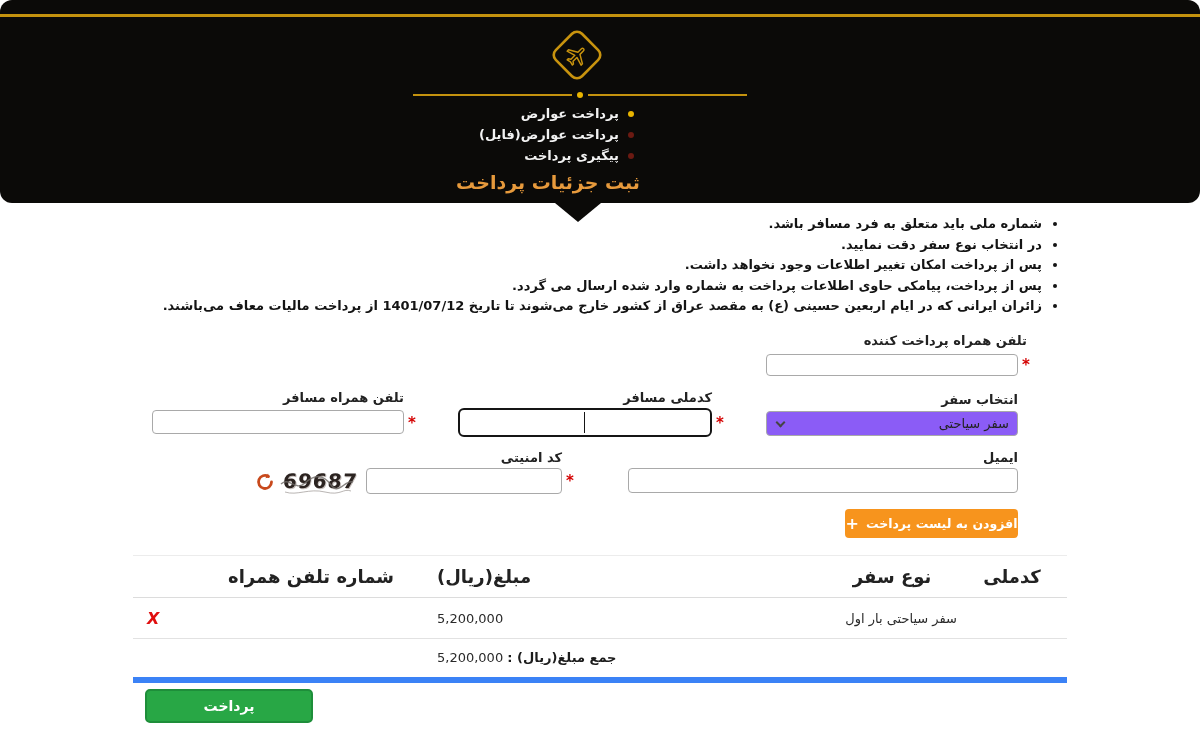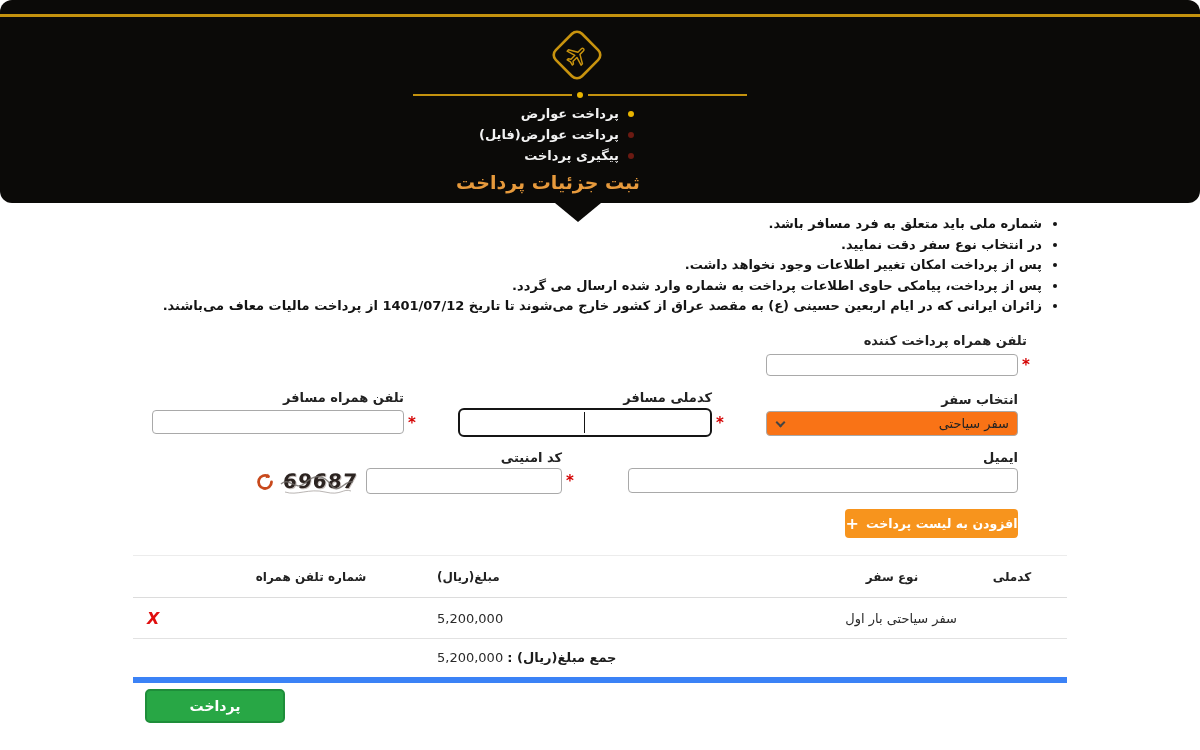--- a/index.html
+++ b/index.html
@@ -28,53 +28,53 @@
   .notices li { font-size:13px; font-weight:bold; color:#141414; line-height:20.5px; white-space:nowrap; }
 
   
   .flabel { position:absolute; font-size:13px; font-weight:bold; color:#222; white-space:nowrap; }
   .finput { position:absolute; border:1px solid #a9a9a9; border-radius:4px; background:#fff; font-family:inherit; }
   .req { position:absolute; color:#d40000; font-size:15px; font-weight:bold; }
 
   .nid-input { position:absolute; border:2px solid #151515; border-radius:6px; background:#fff; }
   .nid-input .caret { position:absolute; top:2px; bottom:2px; right:50%; width:1px; background:#151515; }
 
-  .select-box { position:absolute; border:1px solid #a9a9a9; border-radius:4px; background:#f97316;
+  .select-box { position:absolute; border:1px solid #a9a9a9; border-radius:4px; background:#8b5cf6;
                 display:flex; align-items:center; padding:0 8px; cursor:pointer; }
   .select-box .sval { flex:1; font-size:13px; color:#222; text-align:right; }
   .select-box .chev { width:7px; height:7px; border-left:2px solid #444; border-bottom:2px solid #444;
                       transform:rotate(-45deg); margin-left:2px; margin-top:-3px; }
 
   .captcha-wrap { position:absolute; top:468px; left:255px; width:100px; height:30px; }
   .captcha-text { position:absolute; top:1px; left:28px; font-size:20px; font-weight:bold; color:#2b2320;
                   letter-spacing:1px; transform:skewX(-6deg); direction:ltr;
                   text-shadow:1px 1px 0 rgba(90,70,60,.35); }
   .captcha-noise { position:absolute; top:0; left:24px; pointer-events:none; }
   .refresh-btn { position:absolute; top:4px; left:0; width:20px; height:20px; cursor:pointer; }
 
   .add-btn { position:absolute; top:509px; left:845px; width:173px; height:29px; background:#f7941d;
              border:none; border-radius:4px; color:#fff; font-size:12.5px; font-weight:bold;
              display:flex; align-items:center; justify-content:center; gap:7px; cursor:pointer; font-family:inherit; }
   .add-btn .plus { font-size:16px; font-weight:bold; line-height:1; }
 
   
   .paytable { position:absolute; top:555px; left:133px; width:934px; border-collapse:collapse; direction:rtl; }
-  .paytable th { font-size:12px; font-weight:bold; color:#222; height:42px; text-align:center; }
+  .paytable th { font-size:18px; font-weight:bold; color:#222; height:42px; text-align:center; }
   .paytable td { font-size:13px; color:#2a2a2a; height:41px; text-align:right; }
   .paytable thead tr { border-top:1px solid #ececec; border-bottom:1px solid #dcdcdc; }
   .paytable tbody tr.data-row { border-bottom:1px solid #e2e2e2; }
   .paytable tbody tr.total-row { border-bottom:6px solid #3b82f6; }
   .paytable .amount-col { text-align:left; padding-left:0; }
   .paytable .amount-inner { display:inline-block; margin-left:38px; direction:rtl; }
   .paytable .del-col { text-align:left; padding-left:14px; }
   .del-x { color:#e00f0f; font-size:16px; font-weight:bold; cursor:pointer; font-style:italic; }
   .total-label { font-weight:bold; color:#1c1c1c; }
   .num { direction:ltr; unicode-bidi:embed; }
 
-  .pay-btn { position:absolute; top:689px; left:145px; width:140px; height:34px; background:#28a745;
+  .pay-btn { position:absolute; top:689px; left:145px; width:168px; height:34px; background:#28a745;
              border:2px solid #1e8e3a; border-radius:5px; color:#fff; font-size:14px; font-weight:bold;
              display:flex; align-items:center; justify-content:center; cursor:pointer; font-family:inherit; }
 </style>
 </head>
 <body>
 
 <div class="page">
 
   <div class="header">
     <div class="gold-line"></div>

